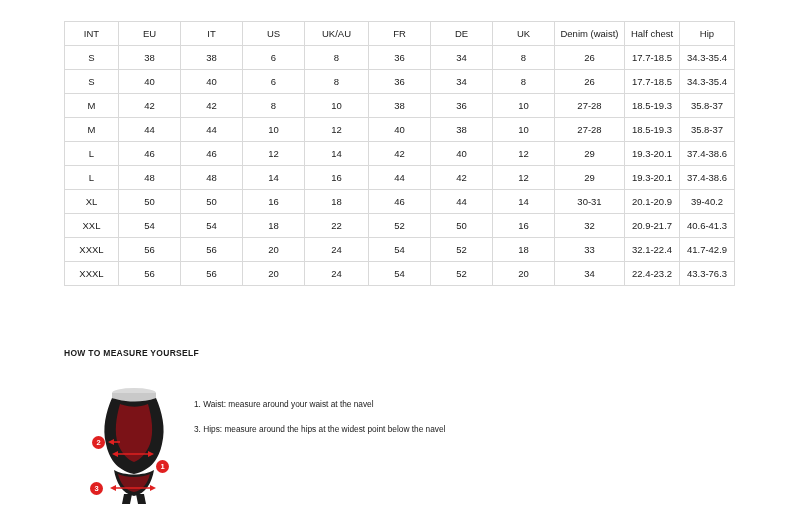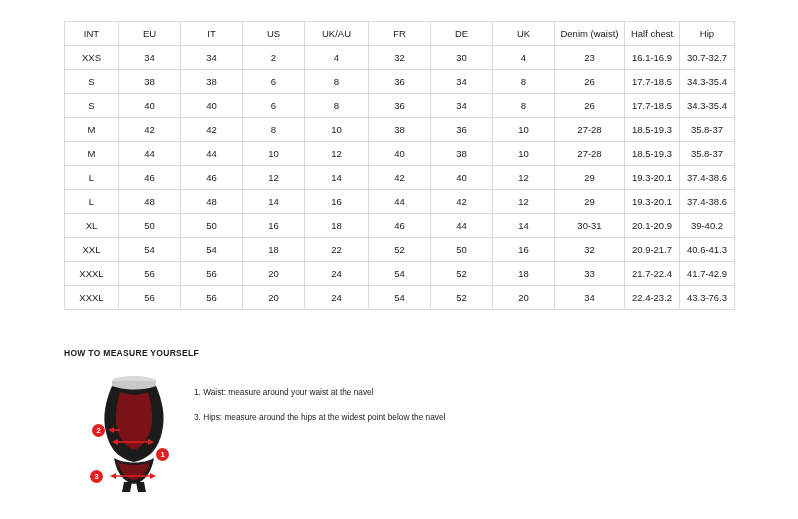--- a/index.html
+++ b/index.html
@@ -69,21 +69,21 @@
     position: absolute;
     left: 64px;
     top: 348px;
     width: 680px;
   }
   .measure-title {
     font-size: 8.5px;
     font-weight: bold;
     letter-spacing: 0.3px;
     color: #1a1a1a;
-    margin-bottom: 14px;
+    margin-bottom: 26px;
   }
   .measure-body {
     position: relative;
     display: flex;
     align-items: flex-start;
   }
   .figure-area {
     position: relative;
     width: 130px;
     height: 120px;
@@ -150,33 +150,20 @@
           <th>FR</th>
           <th>DE</th>
           <th>UK</th>
           <th class="left-pad">Denim (waist)</th>
           <th class="left-pad">Half chest</th>
           <th class="left-pad">Hip</th>
         </tr>
       </thead>
       <tbody>
         <tr>
-          <td>XXS</td>
-          <td>34</td>
-          <td>34</td>
-          <td>2</td>
-          <td>4</td>
-          <td>32</td>
-          <td>30</td>
-          <td>4</td>
-          <td class="left-pad">23</td>
-          <td class="left-pad">16.1-16.9</td>
-          <td class="left-pad">30.7-32.7</td>
-        </tr>
-        <tr>
           <td>S</td>
           <td>38</td>
           <td>38</td>
           <td>6</td>
           <td>8</td>
           <td>36</td>
           <td>34</td>
           <td>8</td>
           <td class="left-pad">26</td>
           <td class="left-pad">17.7-18.5</td>
@@ -276,21 +263,21 @@
         <tr>
           <td>XXXL</td>
           <td>56</td>
           <td>56</td>
           <td>20</td>
           <td>24</td>
           <td>54</td>
           <td>52</td>
           <td>18</td>
           <td class="left-pad">33</td>
-          <td class="left-pad">21.7-22.4</td>
+          <td class="left-pad">32.1-22.4</td>
           <td class="left-pad">41.7-42.9</td>
         </tr>
         <tr>
           <td>XXXL</td>
           <td>56</td>
           <td>56</td>
           <td>20</td>
           <td>24</td>
           <td>54</td>
           <td>52</td>

